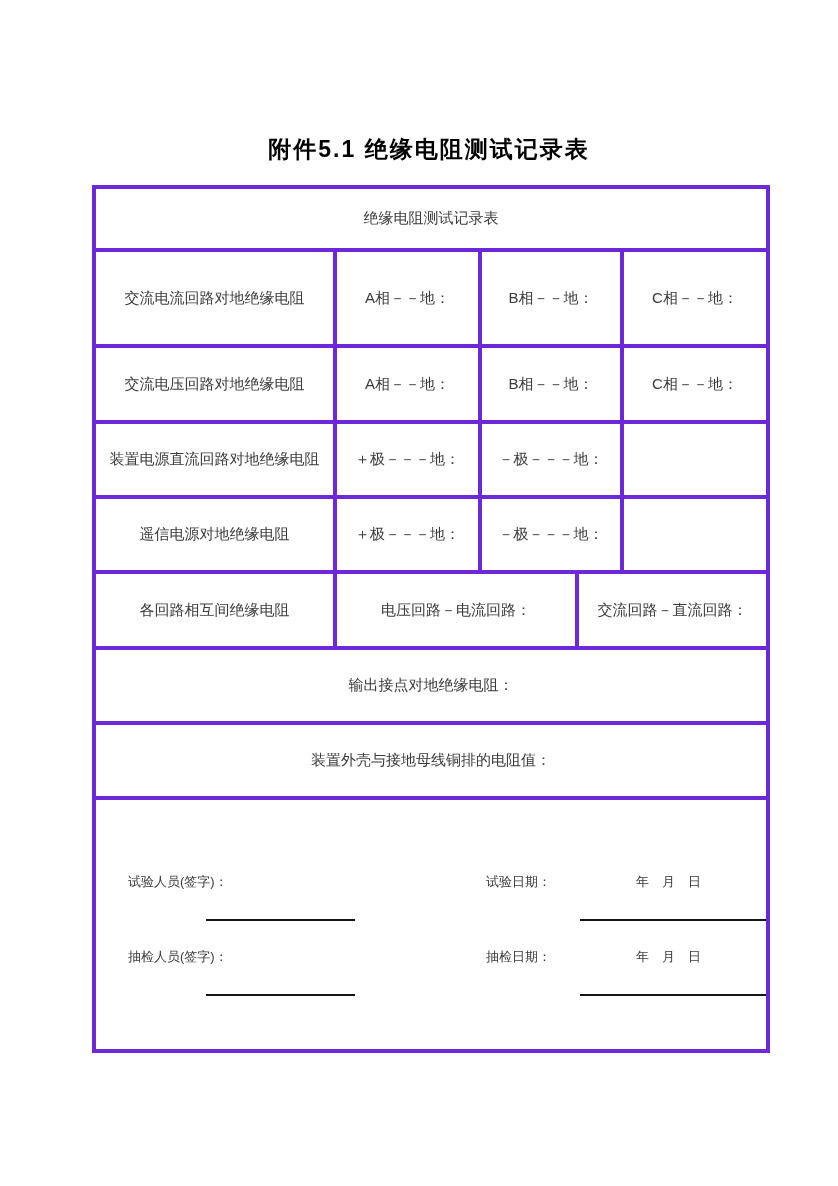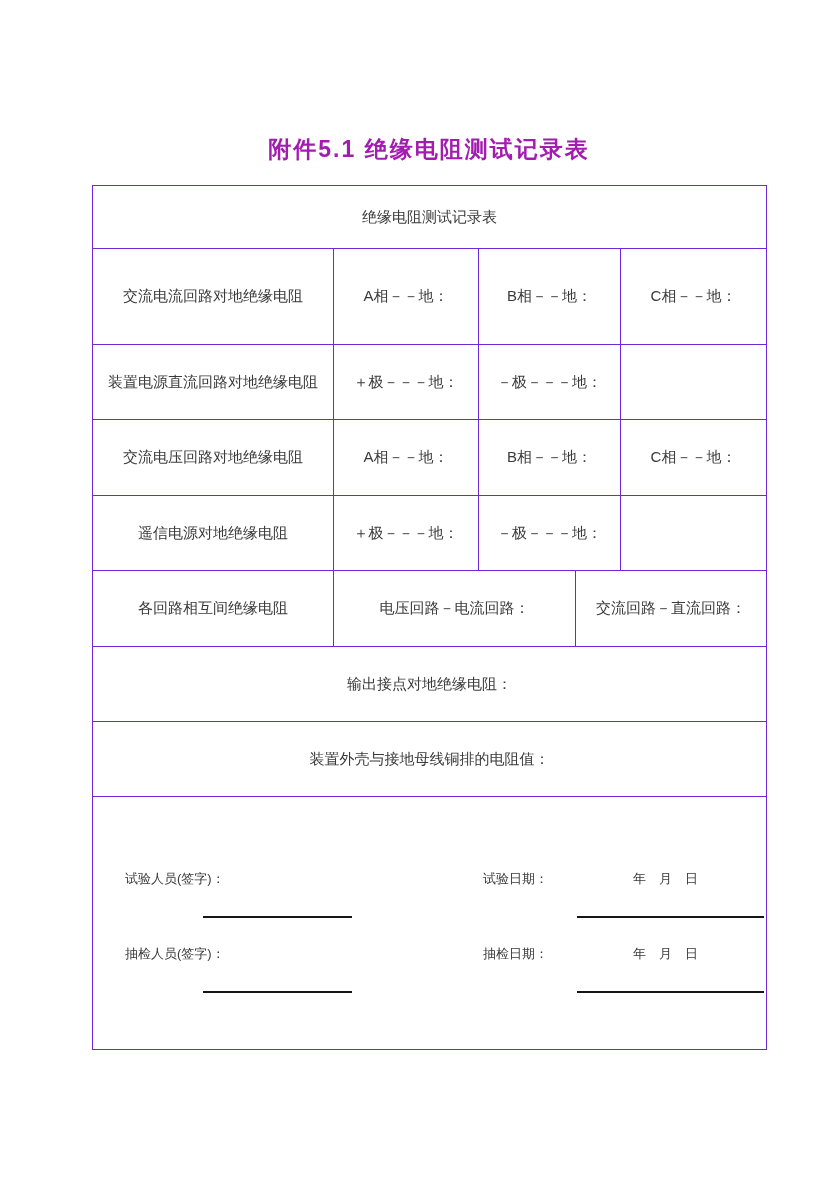--- a/index.html
+++ b/index.html
@@ -7,28 +7,28 @@
   body {
     width:838px; height:1186px;
     position:relative;
     font-family:"Liberation Sans","DejaVu Sans",sans-serif;
     color:#3a3a3a;
   }
   .doc-title {
     position:absolute; left:92px; top:134px; width:674px;
     text-align:center;
     font-size:23px; font-weight:bold; letter-spacing:2px;
-    color:#a21caf;
+    color:#000000;
   }
   table.form-table {
     position:absolute; left:92px; top:185px; width:674px;
     border-collapse:collapse; table-layout:fixed;
   }
   table.form-table td {
-    border:1px solid #6d28d9;
+    border:4px solid #6d28d9;
     text-align:center; vertical-align:middle;
     font-size:15px; padding:0;
     overflow:hidden; white-space:nowrap;
   }
   td.left { text-align:left; padding-left:3px; }
   td.signoff { position:relative; }
   .abs { position:absolute; font-size:13px; white-space:nowrap; }
   .uline { position:absolute; height:2px; background:#161616; }
 </style>
 </head>
@@ -52,32 +52,32 @@
       <td colspan="5">绝缘电阻测试记录表</td>
     </tr>
 
     <tr style="height:96px">
       <td>交流电流回路对地绝缘电阻</td>
       <td>A相－－地：</td>
       <td colspan="2">B相－－地：</td>
       <td>C相－－地：</td>
     </tr>
 
+    <tr style="height:76px">
+      <td>交流电压回路对地绝缘电阻</td>
+      <td>A相－－地：</td>
+      <td colspan="2">B相－－地：</td>
+      <td>C相－－地：</td>
+    </tr>
+
     <tr style="height:75px">
       <td>装置电源直流回路对地绝缘电阻</td>
       <td>＋极－－－地：</td>
       <td colspan="2">－极－－－地：</td>
       <td></td>
-    </tr>
-
-    <tr style="height:76px">
-      <td>交流电压回路对地绝缘电阻</td>
-      <td>A相－－地：</td>
-      <td colspan="2">B相－－地：</td>
-      <td>C相－－地：</td>
     </tr>
 
     <tr style="height:75px">
       <td>遥信电源对地绝缘电阻</td>
       <td>＋极－－－地：</td>
       <td colspan="2">－极－－－地：</td>
       <td></td>
     </tr>
 
     <tr style="height:76px">

